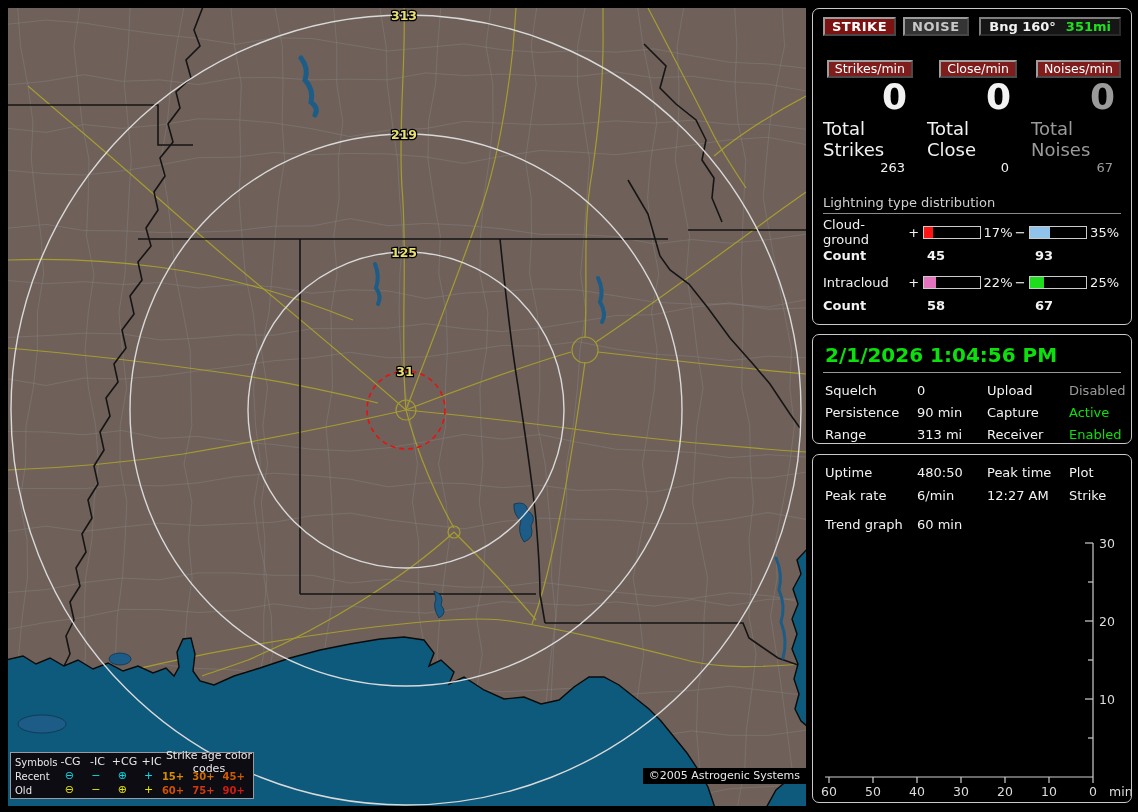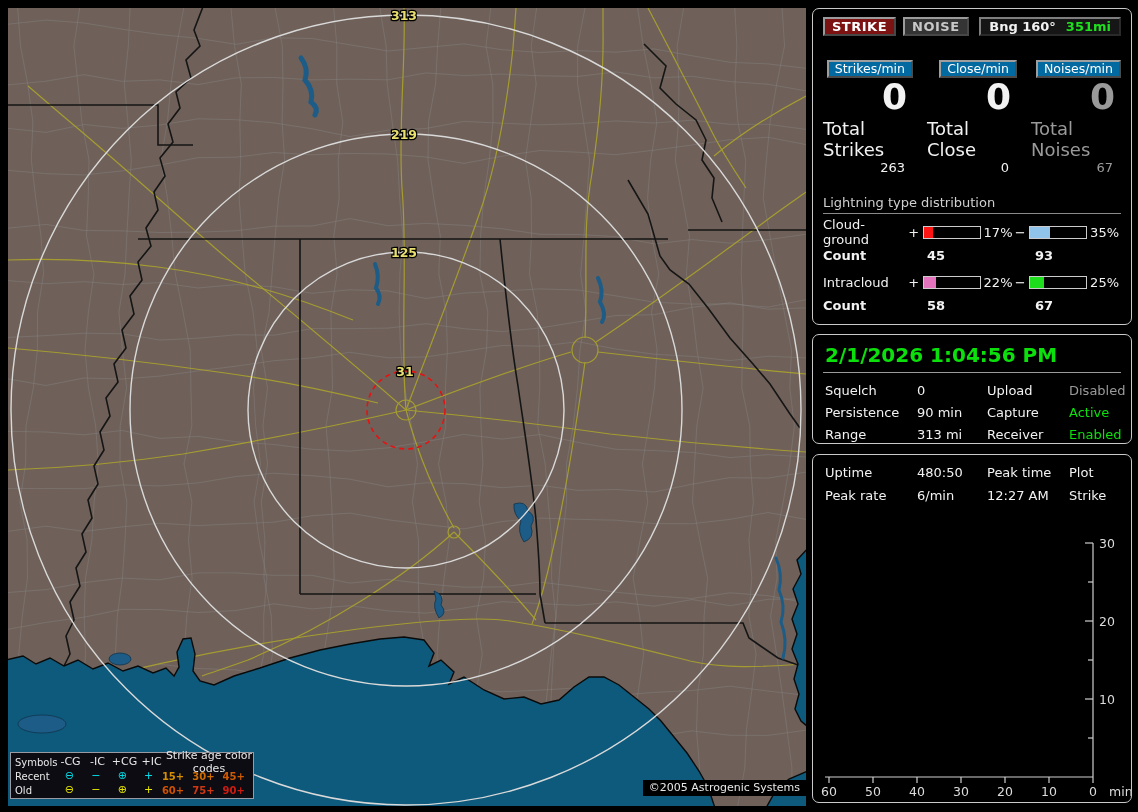--- a/index.html
+++ b/index.html
@@ -23,42 +23,42 @@
 
   
   #legend{position:absolute;left:2px;bottom:7px;width:244px;height:47px;background:#0c0c12;
           border:1px solid #9a9aa2;font-size:10px;color:#e8e8e8;padding:2px 0 0 4px;box-sizing:border-box;}
   .lg-row{display:flex;align-items:center;height:14px;}
   .lg-label{width:42px;}
   .lg-sym{width:27px;text-align:center;font-size:11px;line-height:12px;}
   .lg-age{width:31px;text-align:left;font-weight:bold;}
   .lg-agetitle{flex:1;text-align:center;font-size:11px;letter-spacing:0;}
   
-  #copyright{position:absolute;right:0;bottom:10px;height:16px;background:#000;color:#e8e8e8;
+  #copyright{position:absolute;right:0;bottom:22px;height:16px;background:#000;color:#e8e8e8;
              font-size:11px;line-height:16px;padding:0 6px;}
 
   
   .panel{position:absolute;left:812px;width:320px;background:#000;border:1px solid #c9c9c9;
          border-radius:7px;box-sizing:border-box;}
   #panel-counters{top:8px;height:317px;padding:8px 10px;}
   #panel-status{top:334px;height:110px;padding:6px 10px;}
   #panel-stats{top:454px;height:349px;padding:6px 10px;}
 
   .toprow{display:flex;align-items:center;}
   .btn3d{border:2px outset #9b9b9b;font-weight:bold;font-size:13px;padding:0 7px;height:19px;
          line-height:16px;display:inline-block;box-sizing:border-box;cursor:default;}
   .strike-btn{background:#7c1212;color:#fff;letter-spacing:.5px;}
   .noise-btn{background:#343434;color:#c8c8c8;margin-left:7px;letter-spacing:.5px;}
   .bng-box{margin-left:auto;background:#161616;border:2px outset #7e7e7e;height:19px;line-height:15px;
            padding:0 8px;font-size:13px;font-weight:bold;display:flex;gap:10px;box-sizing:border-box;}
   .bng-val{color:#1ee01e;}
 
   .counters{display:grid;grid-template-columns:1fr 1fr 1fr;column-gap:14px;margin-top:24px;}
   .counter-col{display:flex;flex-direction:column;align-items:flex-end;}
-  .minbtn{background:#0369a1;color:#fff;border:2px outset #9e9e9e;font-size:12.5px;padding:0 6px;
+  .minbtn{background:#7f1d1d;color:#fff;border:2px outset #9e9e9e;font-size:12.5px;padding:0 6px;
           height:18px;line-height:14px;box-sizing:border-box;}
   .bigzero{font-size:36px;font-weight:bold;line-height:38px;padding-right:6px;}
   .total-label{font-size:18px;margin-top:2px;}
   .total-val{font-size:13px;padding-right:8px;}
   .dim{color:#9a9a9a;}
 
   .dist-title{color:#cfcfcf;font-size:13px;border-bottom:1px solid#8a8a8a;padding-bottom:3px;
               margin:20px 0 10px 0;}
   .dist-row{display:flex;align-items:center;height:16px;margin-bottom:8px;font-size:13px;font-weight:normal;}
   .dist-label{width:88px;}
@@ -321,20 +321,24 @@
       <span>Uptime</span>
       <span>480:50</span>
       <span>Peak time</span>
       <span>Plot</span>
 
       <span>Peak rate</span>
       <span>6/min</span>
       <span>12:27 AM</span>
       <span>Strike</span>
     </div>
+    <div class="trend-row">
+      <span>Trend graph</span>
+      <span>60 min</span>
+    </div>
     <svg id="trend-svg" width="318" height="347" viewBox="0 0 318 347">
         <line x1="280" y1="88" x2="280" y2="322" stroke="#cfcfcf" stroke-width="1.2"></line>
         <line x1="12" y1="322" x2="280" y2="322" stroke="#cfcfcf" stroke-width="1.2"></line>
         <line x1="272" y1="88" x2="280" y2="88" stroke="#cfcfcf" stroke-width="1.2"></line>
         <text x="286" y="92.5" fill="#dcdcdc" font-size="12.5" text-anchor="start">30</text>
         <line x1="272" y1="166" x2="280" y2="166" stroke="#cfcfcf" stroke-width="1.2"></line>
         <text x="286" y="170.5" fill="#dcdcdc" font-size="12.5" text-anchor="start">20</text>
         <line x1="272" y1="244" x2="280" y2="244" stroke="#cfcfcf" stroke-width="1.2"></line>
         <text x="286" y="248.5" fill="#dcdcdc" font-size="12.5" text-anchor="start">10</text>
         <line x1="275" y1="127" x2="280" y2="127" stroke="#cfcfcf" stroke-width="1.2"></line>

